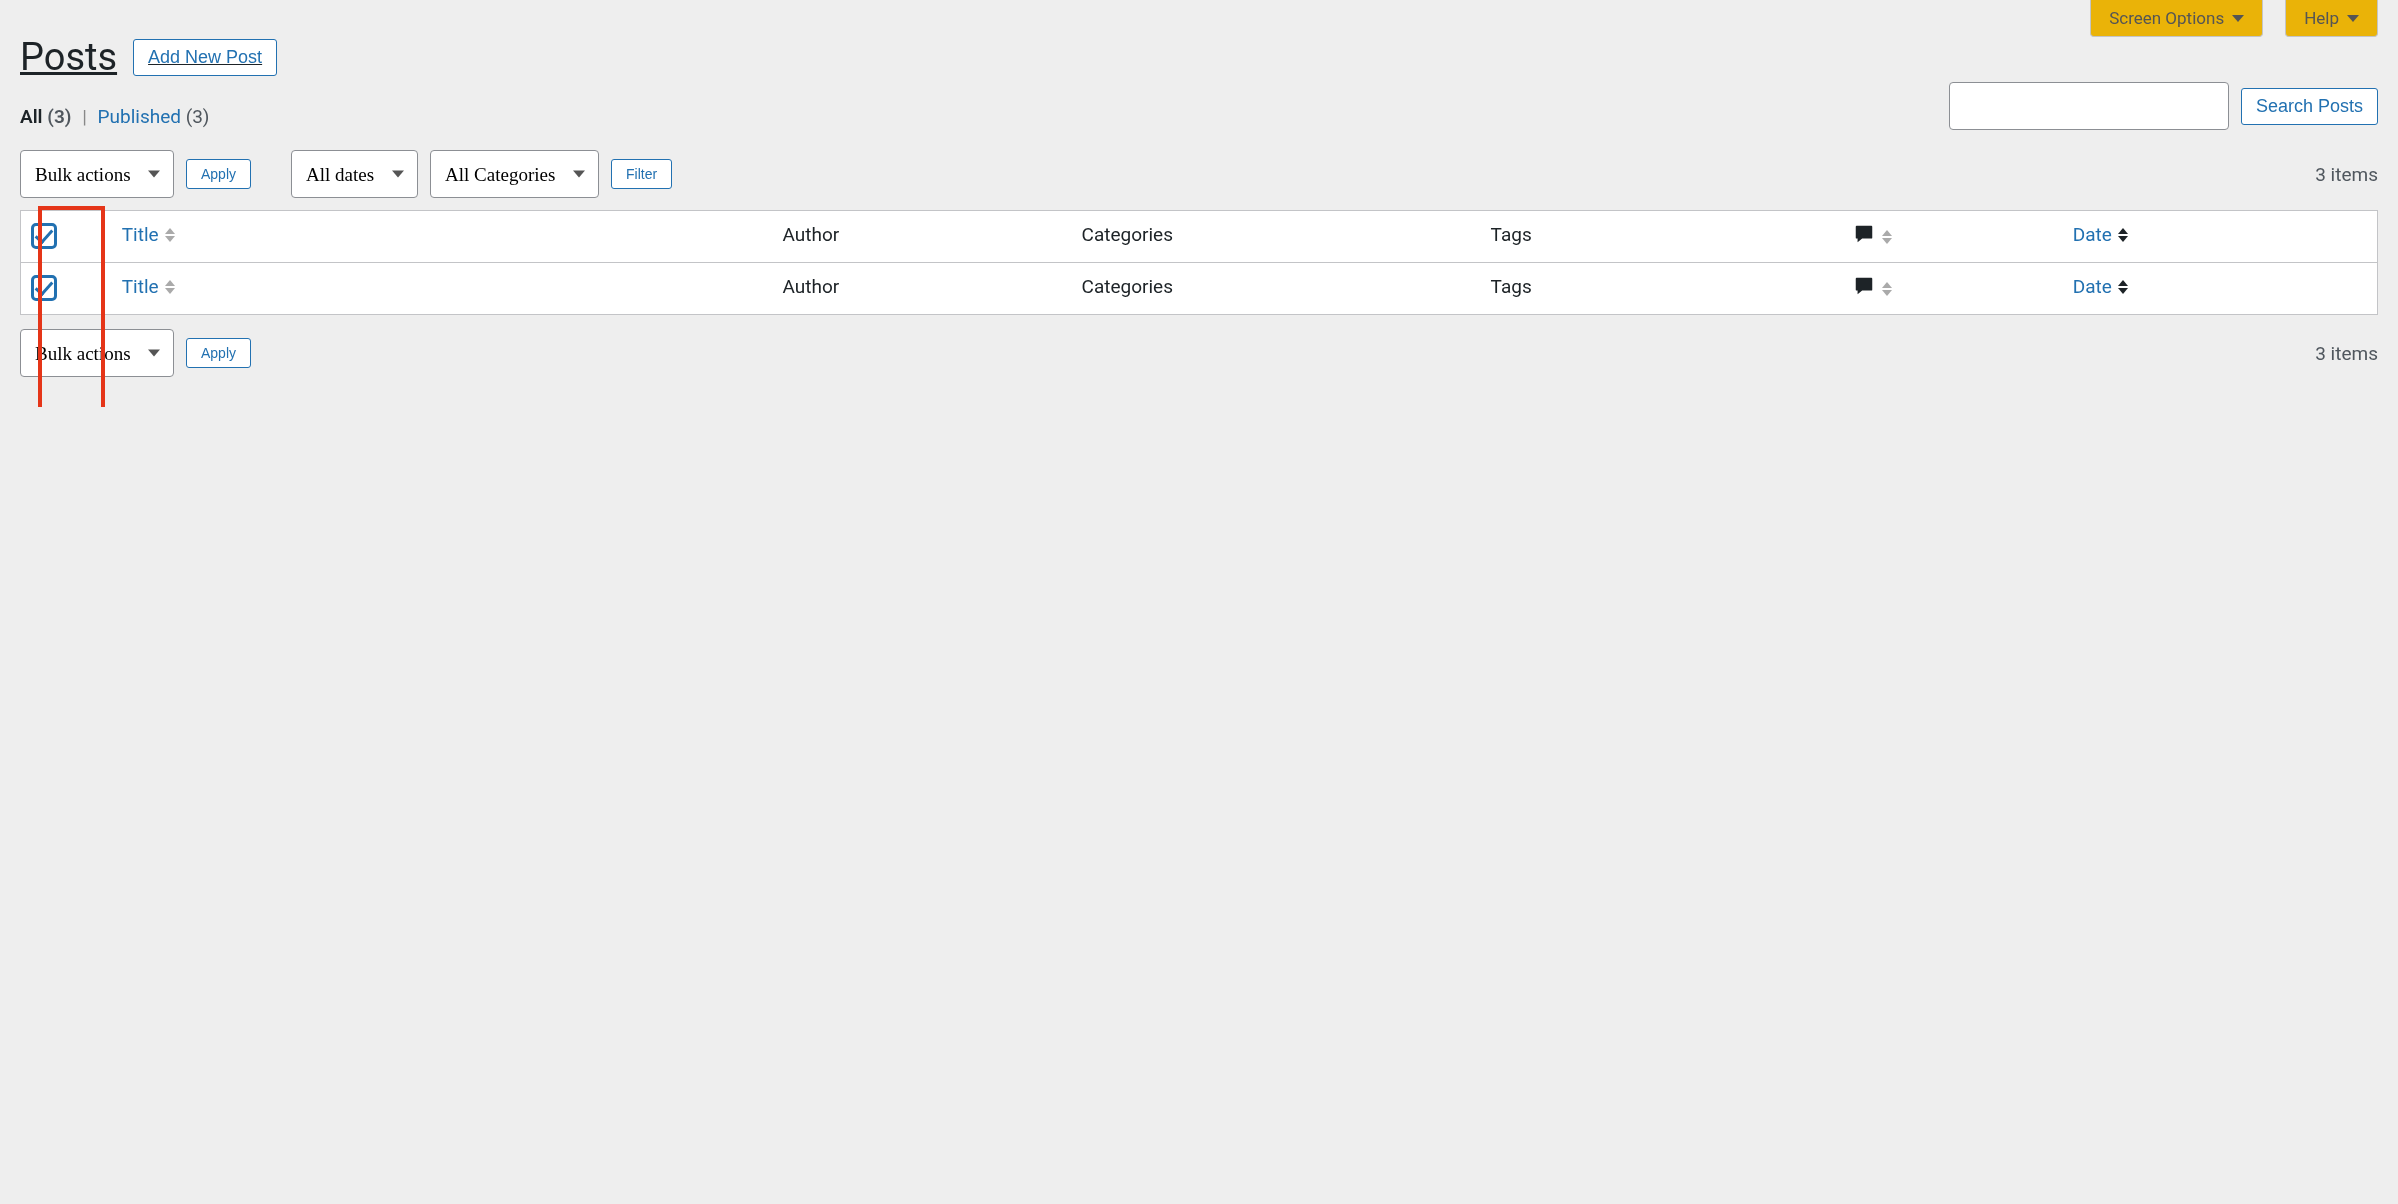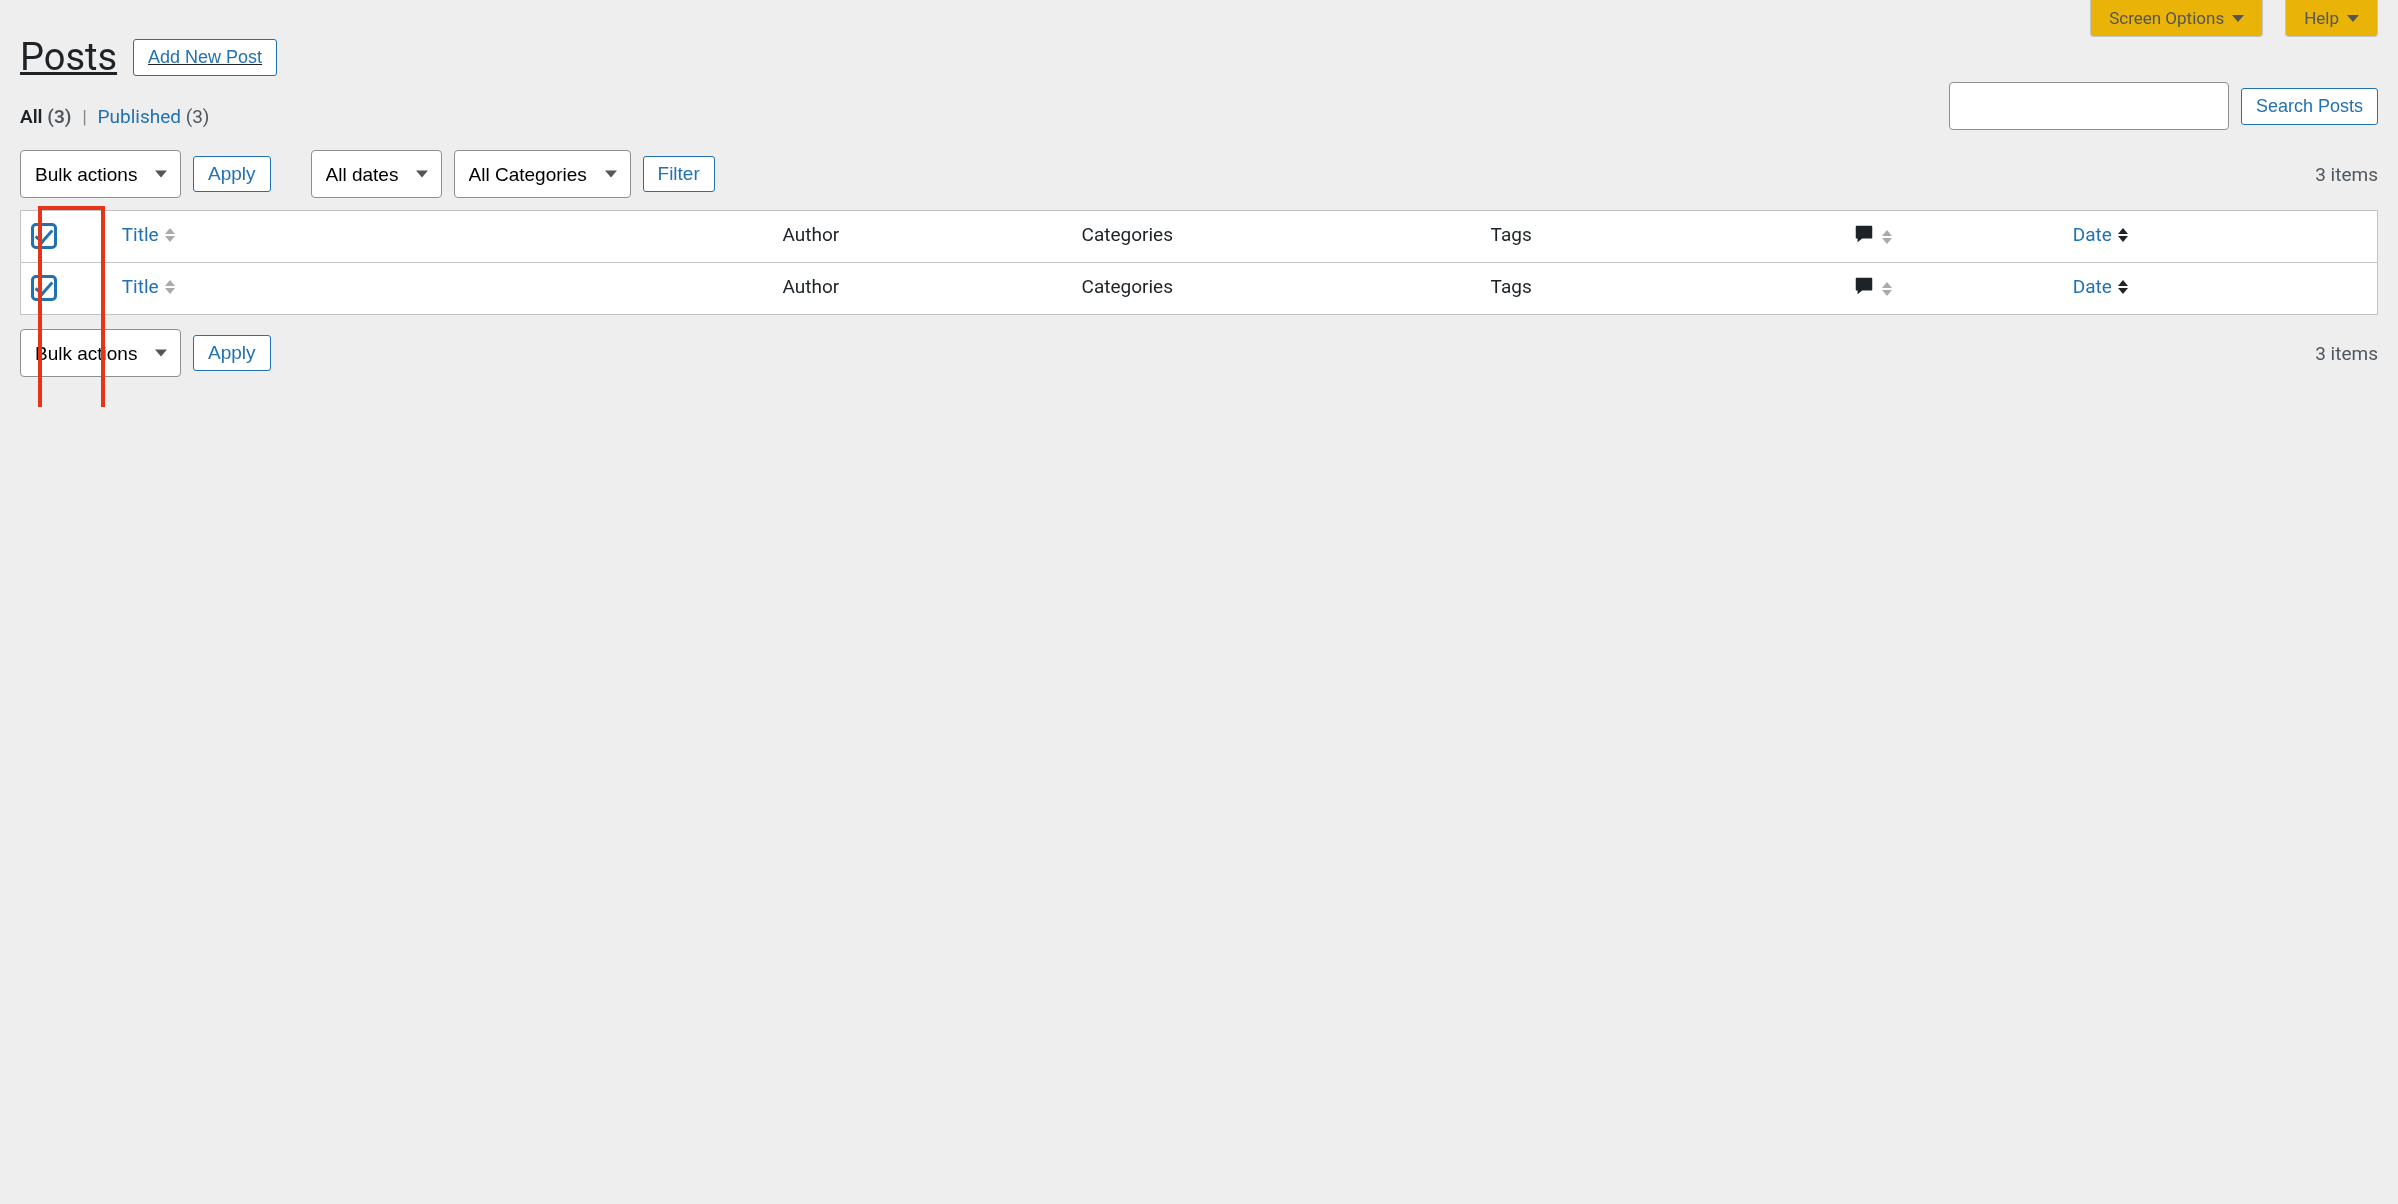--- a/index.html
+++ b/index.html
@@ -50,21 +50,21 @@
   }
   .btn-outline {
     background: #fff;
     border: 1px solid #2271b1;
     color: #2271b1;
     border-radius: 3px;
     padding: 7px 14px;
     font-size: 18px;
     cursor: pointer;
   }
-  .btn-outline.small { font-size: 19px; padding: 6px 14px; }
+  .btn-outline.small { font-size: 14px; padding: 6px 14px; }
   .subsubsub {
     margin-top: 26px;
     font-size: 19px;
     color: #50575e;
   }
   .subsubsub .current { font-weight: 600; color: #1d2327; }
   .subsubsub a { color: #2271b1; text-decoration: none; }
   .subsubsub .count { color: #50575e; }
   .subsubsub .sep { margin: 0 6px; color: #888; }
   .search-area {
@@ -94,20 +94,21 @@
   .select {
     background: #fff;
     border: 1px solid #8c8f94;
     border-radius: 4px;
     height: 48px;
     font-size: 19px;
     padding: 0 42px 0 14px;
     appearance: none;
     position: relative;
     cursor: pointer;
+    font-family: Liberation Serif, serif;
   }
   .select-wrap { position: relative; display: inline-block; }
   .select-wrap::after {
     content: "";
     position: absolute;
     right: 14px;
     top: 50%;
     transform: translateY(-50%);
     width: 0; height: 0;
     border-left: 6px solid transparent;

